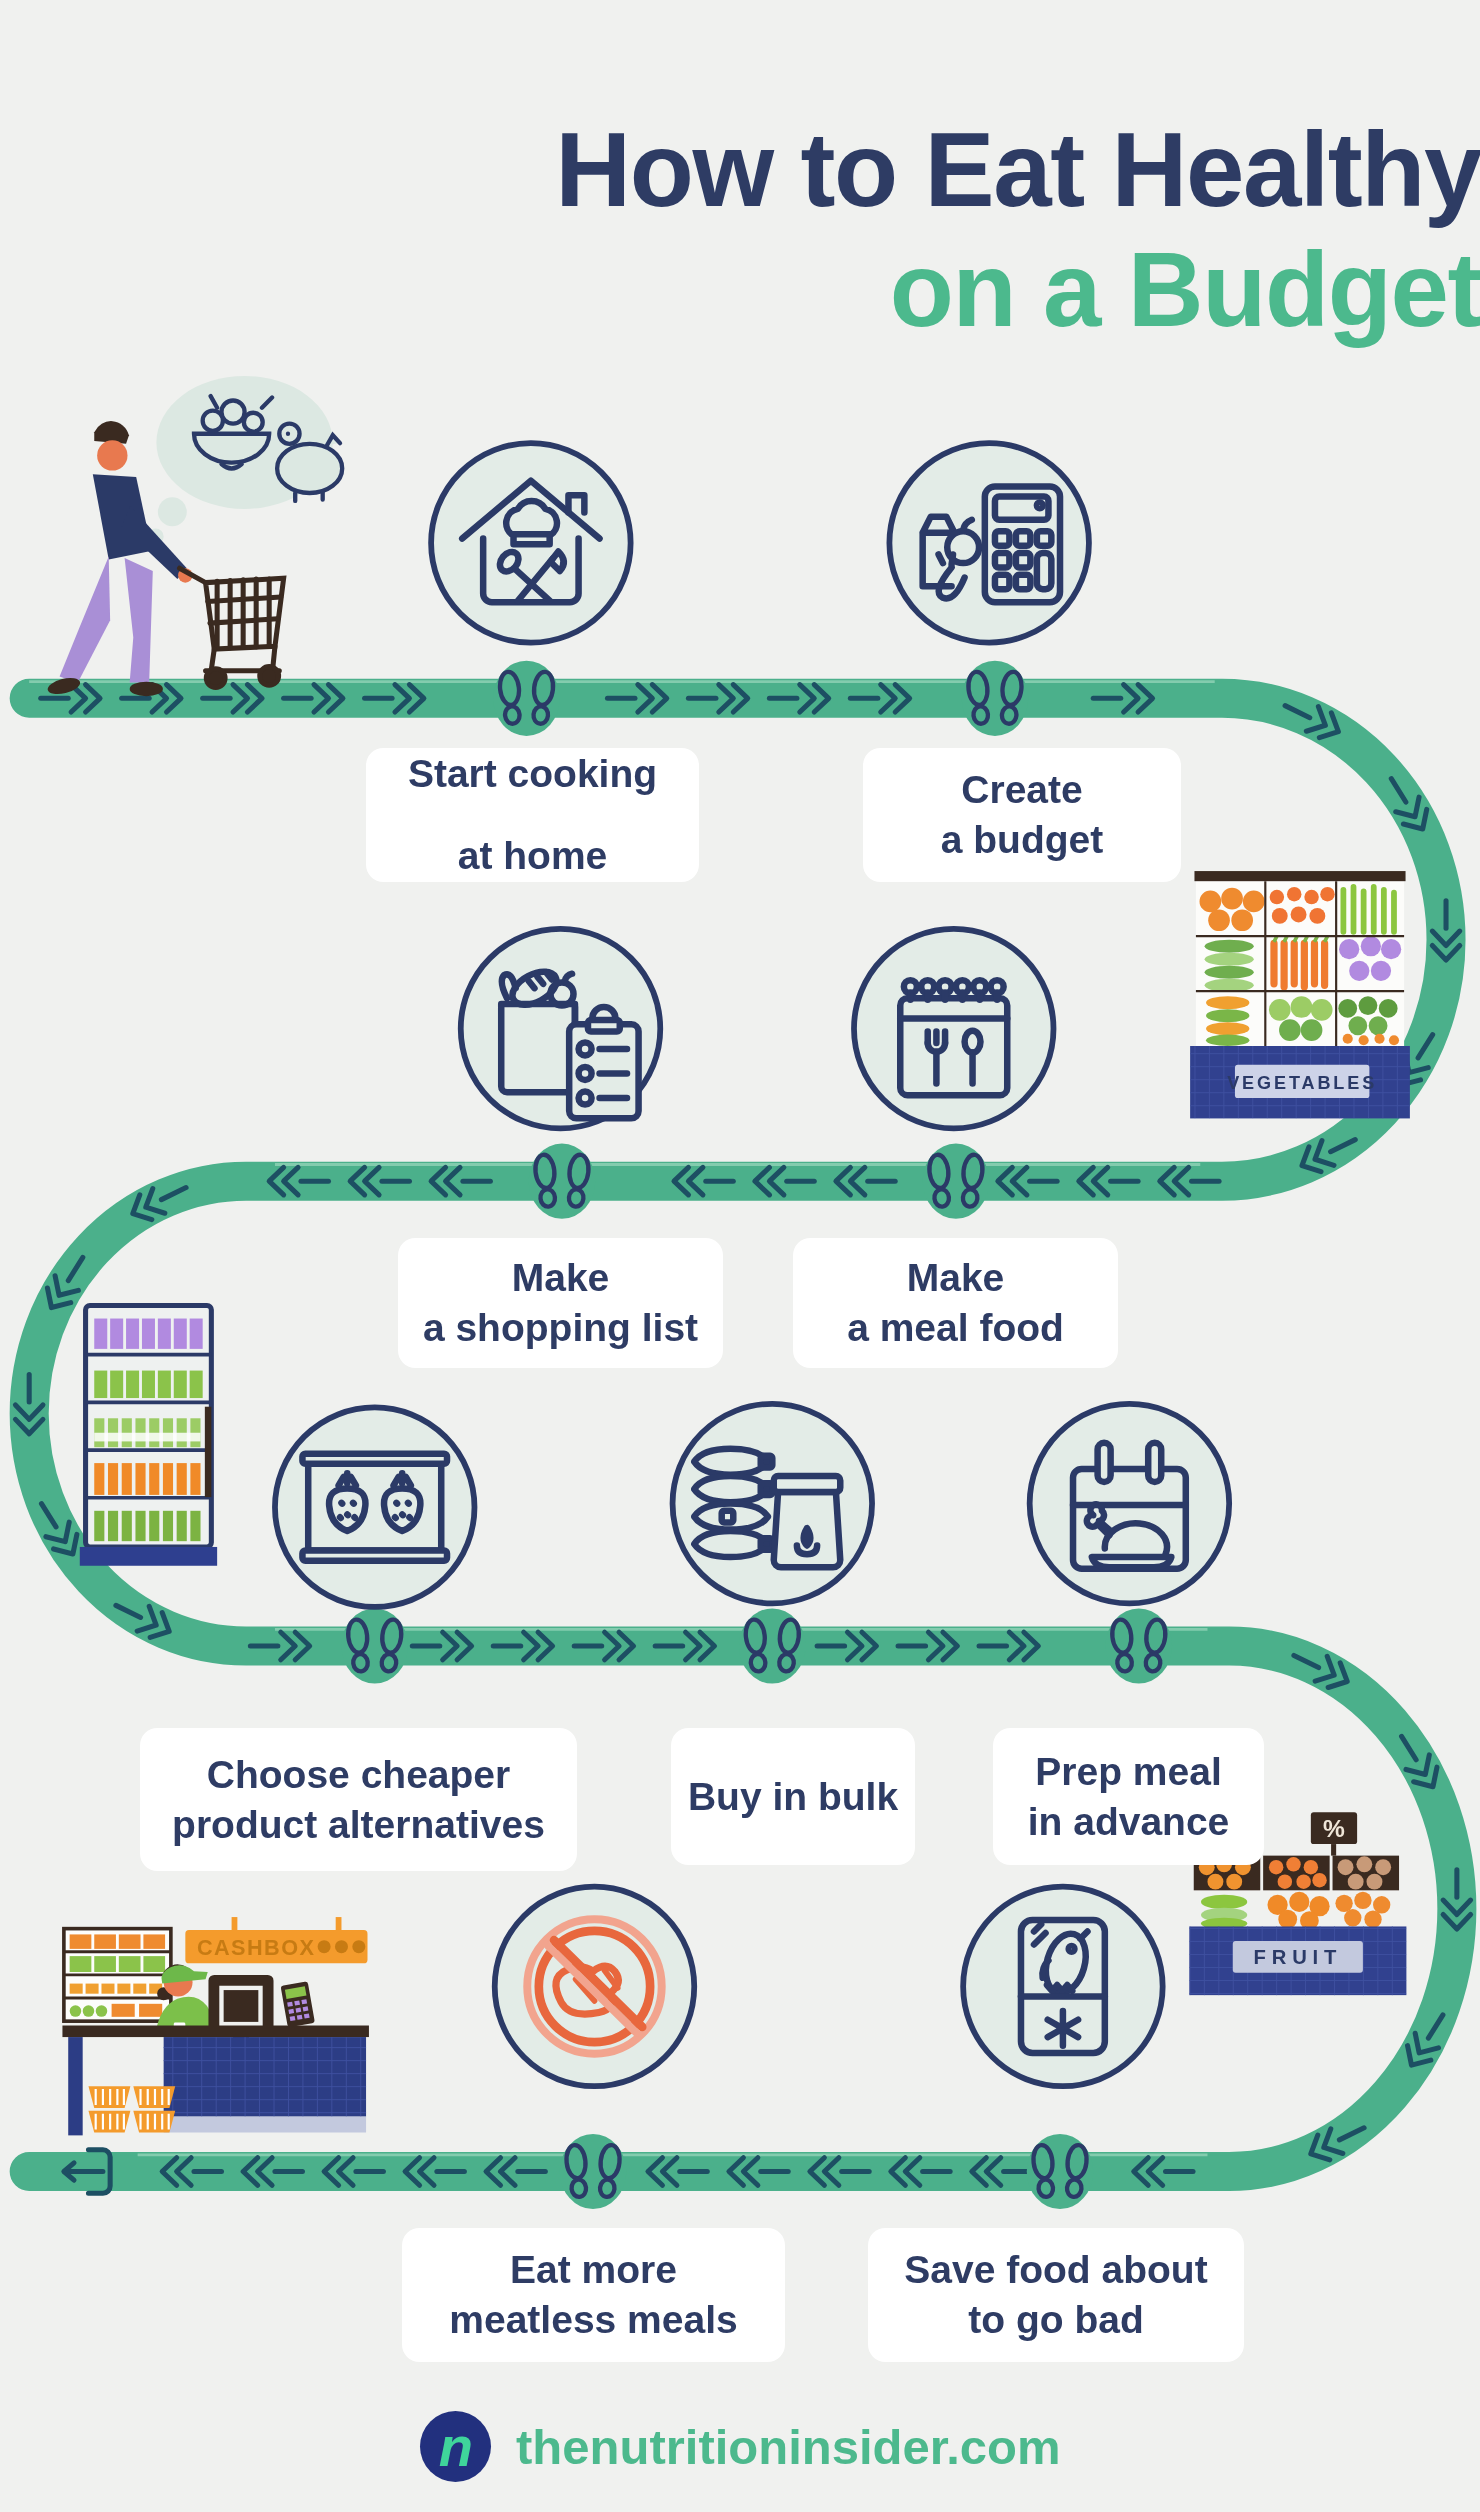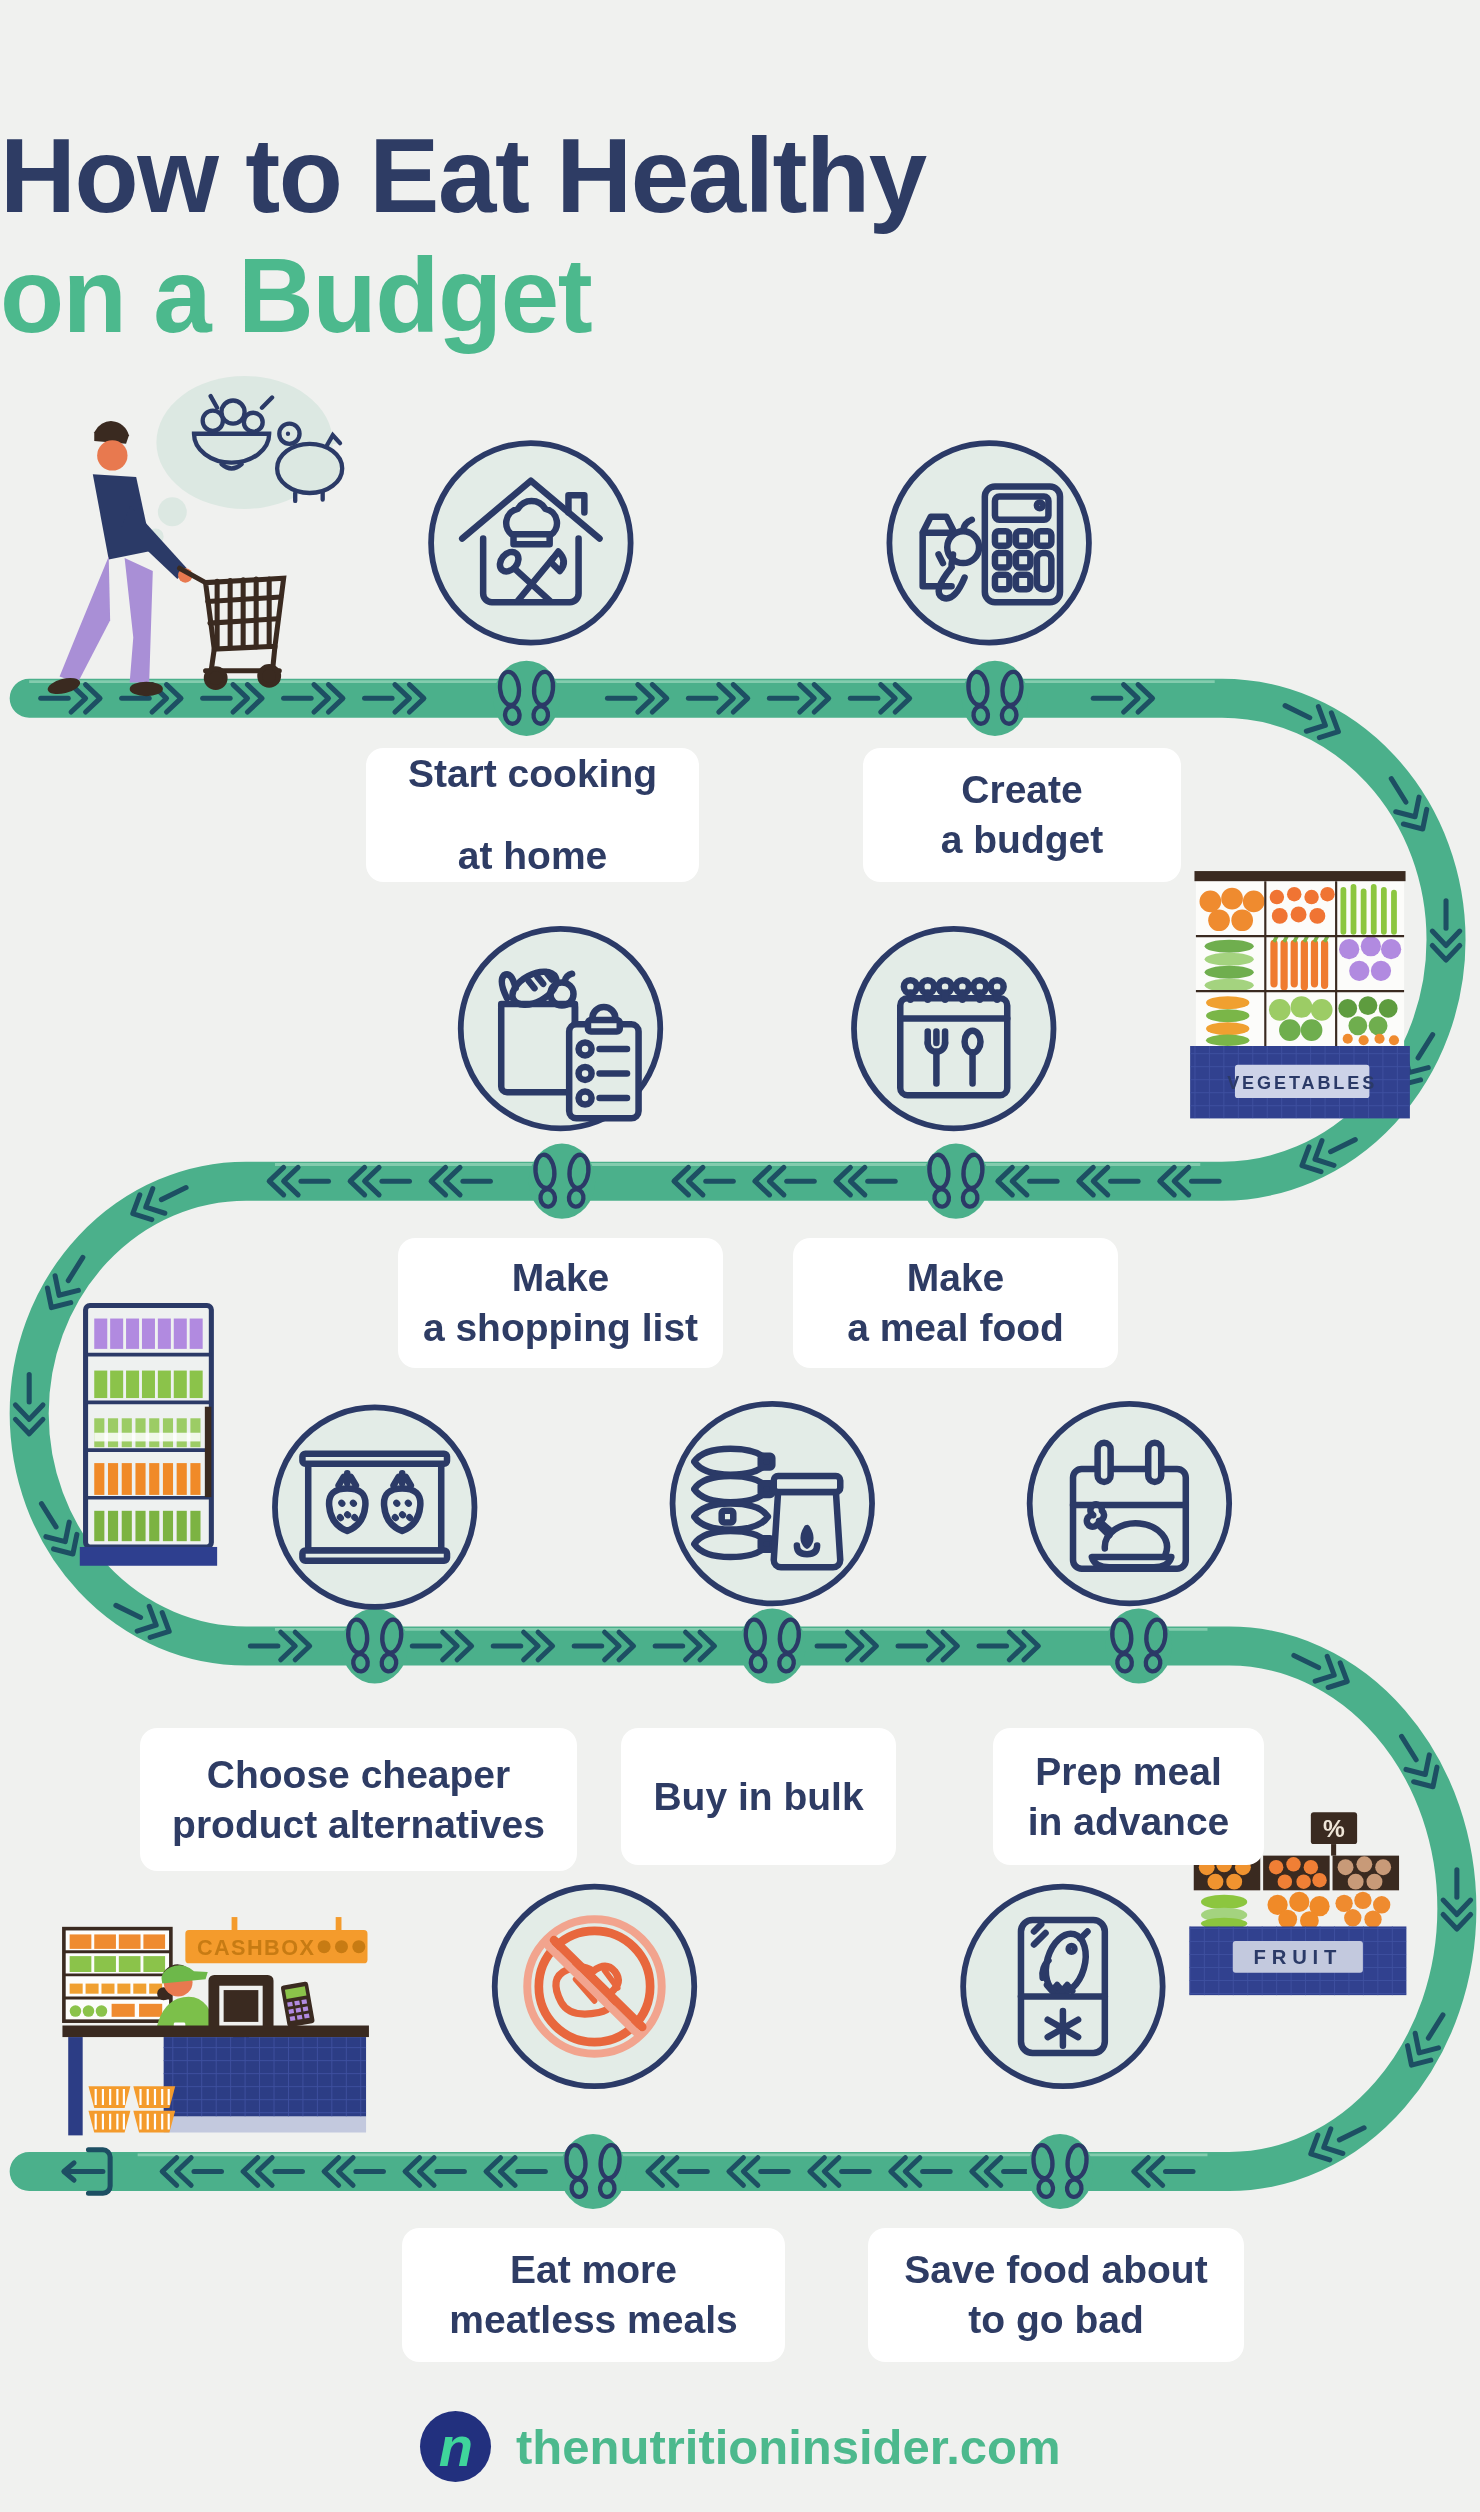--- a/index.html
+++ b/index.html
@@ -2,21 +2,21 @@
 <html style="font-size:11.6px"><head>
 <meta charset="utf-8">
 <style>
   html,body{margin:0;padding:0;background:#f0f1ef;}
   .canvas{position:relative;width:1481px;height:2512px;background:#f0f1ef;overflow:hidden;
           font-family:"Liberation Sans",sans-serif;}
   svg{position:absolute;inset:0;}
   .ic{fill:none;stroke:#2b3a67;stroke-width:9;stroke-linecap:round;stroke-linejoin:round;}
   .ar{fill:none;stroke:#1d4f63;stroke-width:7;stroke-linecap:round;stroke-linejoin:round;}
   .ft{fill:none;stroke:#2b3a67;stroke-width:6;}
-  .title{position:absolute;width:100%;text-align:left;font-weight:bold;letter-spacing:-1.4px;margin-top:6px;}
+  .title{position:absolute;width:100%;text-align:right;font-weight:bold;letter-spacing:-1.4px;}
   .t1{top:110px;font-size:105px;color:#2e3c64;}
   .t2{top:230px;font-size:105px;color:#4cb98d;}
   .lbl{position:absolute;background:#ffffff;border-radius:17.4px;color:#2e3c64;font-weight:bold;
        font-size:39px;line-height:1.28;display:flex;flex-direction:column;justify-content:center;
        align-items:center;text-align:center;}
   .footer{position:absolute;top:2406px;left:0;width:100%;height:81px;display:flex;
           align-items:center;justify-content:center;gap:24.6px;}
   .logo{width:71px;height:71px;border-radius:50%;background:#22307e;display:flex;align-items:center;
         justify-content:center;color:#3fd59b;font-weight:bold;font-size:56px;font-style:italic;}
   .site{color:#4cb98d;font-weight:bold;font-size:49px;}
@@ -567,21 +567,21 @@
       <span>a shopping list</span>
 </div>
 <div class="lbl" style="left:793px;top:1238px;width:325px;height:130px;">
   <span>Make</span>
       <span>a meal food</span>
 </div>
 <div class="lbl" style="left:140px;top:1728px;width:437px;height:143px;">
   <span>Choose cheaper</span>
       <span>product alternatives</span>
 </div>
-<div class="lbl" style="left:621px;top:1728px;width:275px;height:137px;">
+<div class="lbl" style="left:671px;top:1728px;width:244px;height:137px;">
   <span>Buy in bulk</span>
 </div>
 <div class="lbl" style="left:993px;top:1728px;width:271px;height:137px;">
   <span>Prep meal</span>
       <span>in advance</span>
 </div>
 <div class="lbl" style="left:402px;top:2228px;width:383px;height:134px;">
   <span>Eat more</span>
       <span>meatless meals</span>
 </div>

